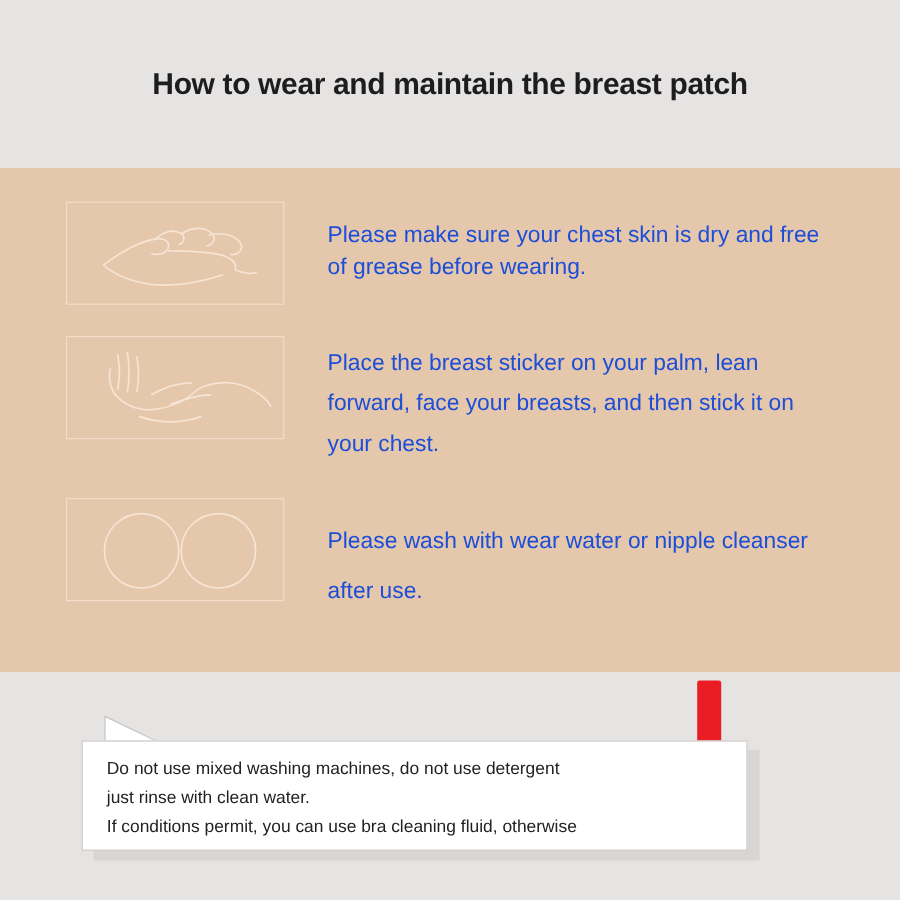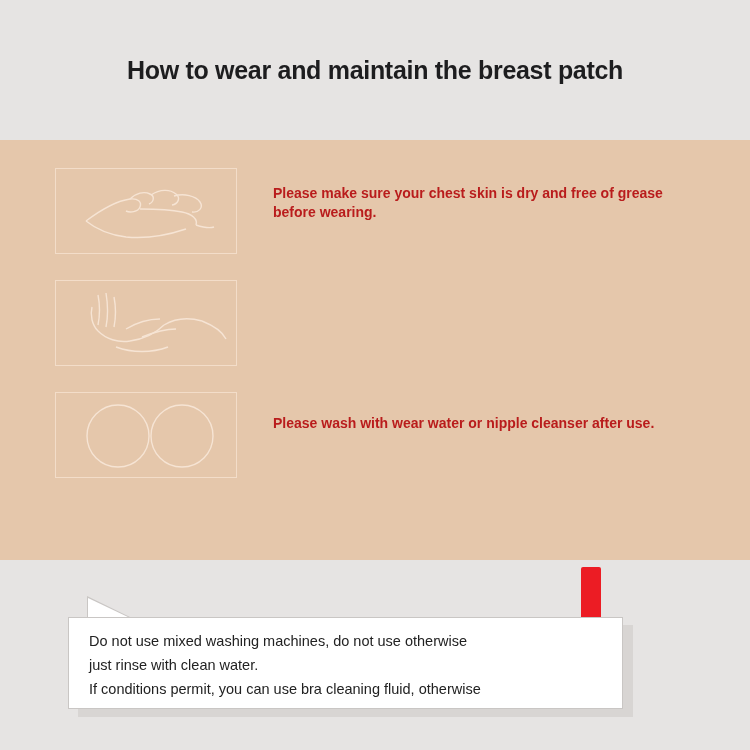--- a/index.html
+++ b/index.html
@@ -62,25 +62,24 @@
     overflow: hidden;
   }
   .thumb svg {
     position: absolute;
     left: 0;
     top: 0;
   }
 
   .step-text {
     margin-left: 36px;
-    color: #b91c1c;
-    font-size: 14px;
+    color: #1d4ed8;
+    font-size: 19px;
     line-height: 1.35;
     max-width: 420px;
-    font-weight: bold;
   }
   .step-text.wide {
     line-height: 1.8;
   }
   .step-1 .step-text { padding-top: 16px; }
   .step-2 .step-text { padding-top: 6px; }
   .step-3 .step-text { padding-top: 16px; line-height: 2.2; }
 
   
   .footer {
@@ -189,20 +188,21 @@
           <path d="M36 26 C34 34, 36 44, 42 50"></path>
           <path d="M42 50 C50 58, 62 62, 74 60"></path>
           <path d="M74 60 C88 58, 100 52, 108 44"></path>
           <path d="M108 44 C118 38, 132 36, 146 40"></path>
           <path d="M70 48 C80 42, 92 38, 104 38"></path>
           <path d="M86 56 C96 52, 108 48, 120 48"></path>
           <path d="M146 40 C156 44, 166 50, 170 58"></path>
           <path d="M60 66 C76 72, 96 72, 112 66"></path>
         </svg>
       </div>
+      <div class="step-text wide">Place the breast sticker on your palm, lean forward, face your breasts, and then stick it on your chest.</div>
     </div>
 
     <div class="step step-3">
       <div class="thumb">
         <svg width="182" height="86" viewBox="0 0 182 86" fill="none" stroke="#f6e4d4" stroke-width="1.4">
           <circle cx="62" cy="43" r="31"></circle>
           <circle cx="126" cy="43" r="31"></circle>
         </svg>
       </div>
       <div class="step-text">Please wash with wear water or nipple cleanser after use.</div>
@@ -215,18 +215,18 @@
   <div class="exclaim">
     <div class="exclaim-bar"></div>
     <div class="exclaim-dot"></div>
   </div>
 
   <div class="note-shadow"></div>
   <div class="note-tail-outline"></div>
   <div class="note-tail"></div>
 
   <div class="note-box">
-    <div class="note-line">Do not use mixed washing machines, do not use otherwise</div>
+    <div class="note-line">Do not use mixed washing machines, do not use detergent</div>
     <div class="note-line">just rinse with clean water.</div>
     <div class="note-line">If conditions permit, you can use bra cleaning fluid, otherwise</div>
   </div>
 
 </div>
 
 </body></html>

